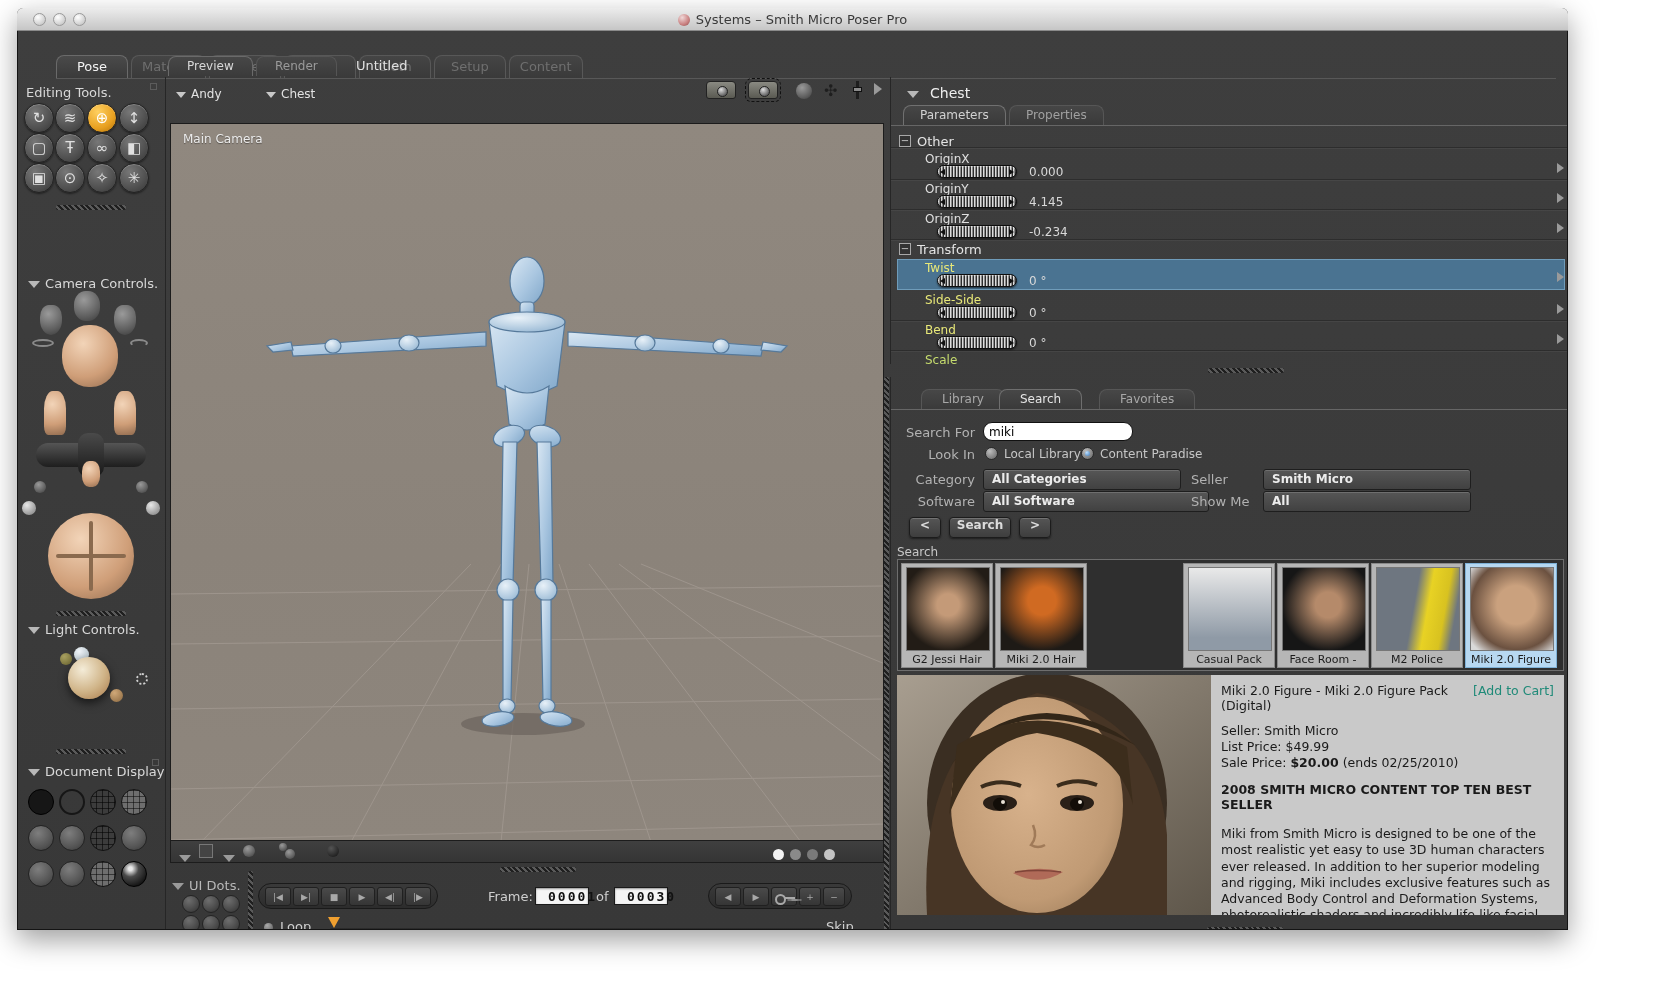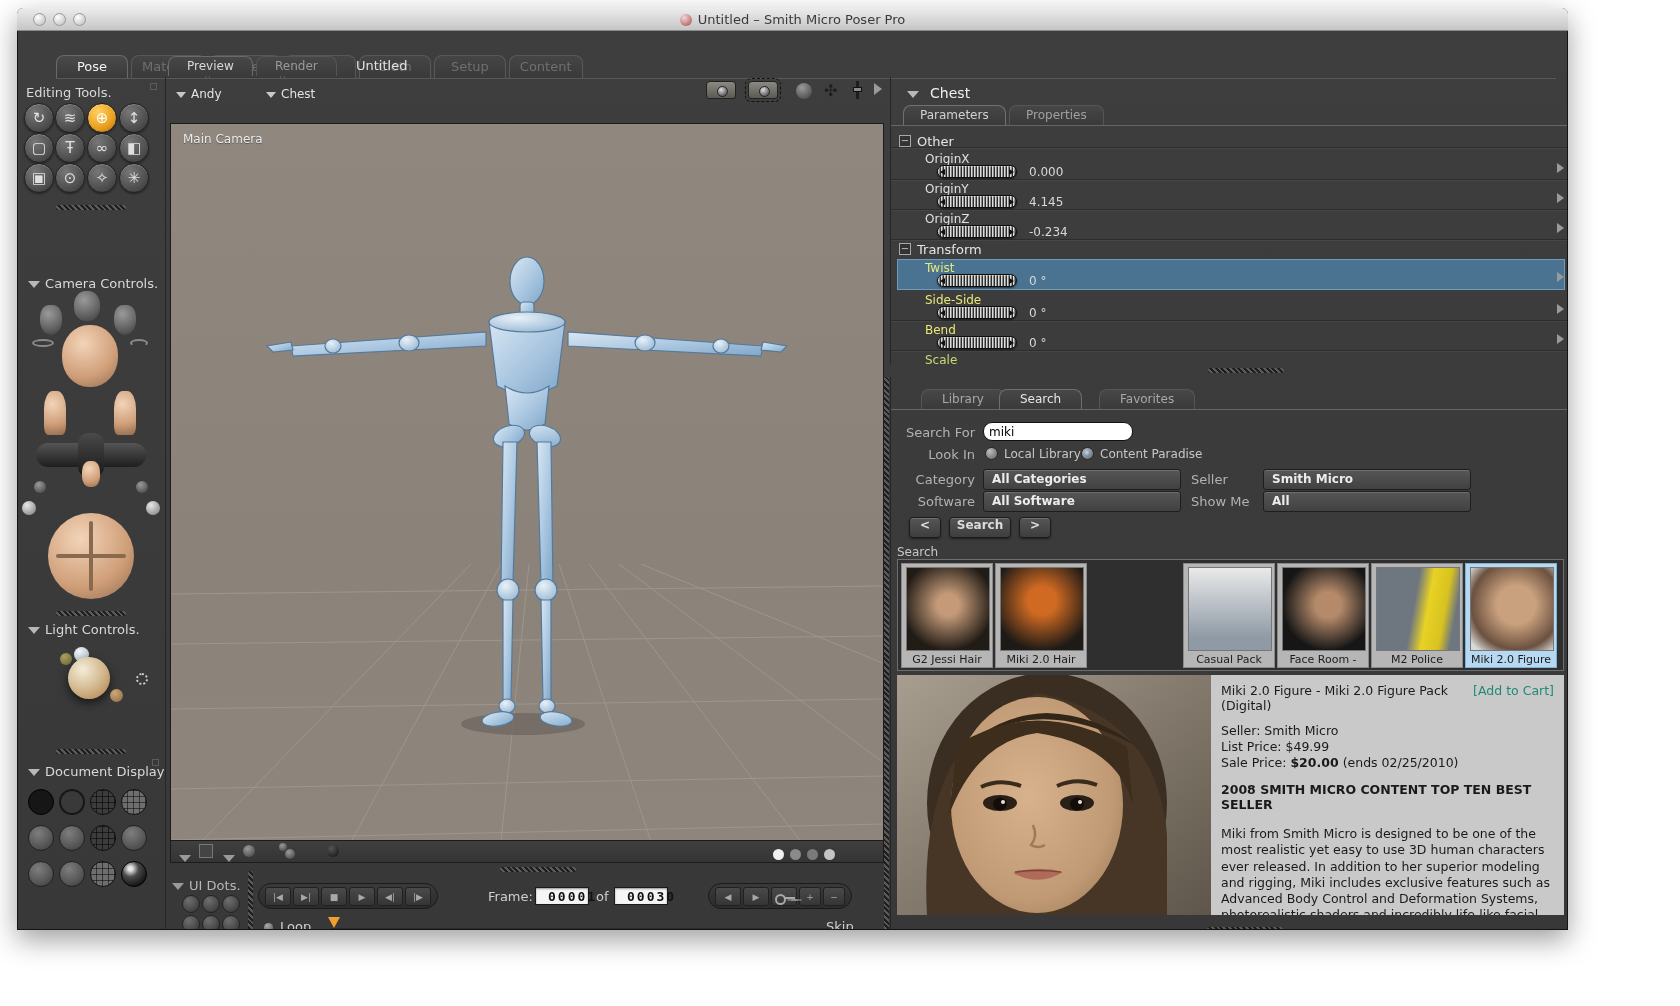--- a/index.html
+++ b/index.html
@@ -163,21 +163,21 @@
 </style>
 </head>
 <body>
 
 <div id="window">
 
   <div id="titlebar">
     <div class="traffic" style="left:16px;"></div>
     <div class="traffic" style="left:36px;"></div>
     <div class="traffic" style="left:56px;"></div>
-    <div id="win-title"><span id="app-dot"></span><span>Untitled – Smith Micro Poser Pro</span></div>
+    <div id="win-title"><span id="app-dot"></span><span>Systems – Smith Micro Poser Pro</span></div>
   </div>
 
   <div id="app">
 
     <div id="room-tabs">
       <span class="room-tab active">Pose</span><span class="room-tab">Material</span><span class="room-tab">Face</span><span class="room-tab">Hair</span><span class="room-tab">Cloth</span><span class="room-tab">Setup</span><span class="room-tab">Content</span>
     </div>
 
     <div id="sidebar">
       <div class="abs side-title" style="left:8px; top:8px;">Editing Tools.</div>
@@ -476,21 +476,21 @@
       <div class="radio-label" style="left:113px; top:70px;">Local Library</div>
       <div class="radio sel" style="left:190px; top:70px;"></div>
       <div class="radio-label" style="left:209px; top:70px;">Content Paradise</div>
 
       <div class="form-label" style="left:14px; top:95px;">Category</div>
       <div class="sel-btn" style="left:92px; top:92px; width:198px;">All Categories</div>
       <div class="form-label" style="left:300px; top:95px; width:50px; text-align:left;">Seller</div>
       <div class="sel-btn" style="left:372px; top:92px; width:208px;">Smith Micro</div>
 
       <div class="form-label" style="left:14px; top:117px;">Software</div>
-      <div class="sel-btn" style="left:92px; top:114px; width:198px;">All Software</div>
+      <div class="sel-btn" style="left:92px; top:114px; width:226px;">All Software</div>
       <div class="form-label" style="left:300px; top:117px; width:60px; text-align:left;">Show Me</div>
       <div class="sel-btn" style="left:372px; top:114px; width:208px;">All</div>
 
       <div class="push-btn" style="left:18px; top:140px; width:32px;">&lt;</div>
       <div class="push-btn" style="left:58px; top:140px; width:62px;">Search</div>
       <div class="push-btn" style="left:128px; top:140px; width:32px;">&gt;</div>
 
       <div class="abs" style="left:6px; top:168px; color:#c8c8c8; font-size:12px;">Search</div>
 
       <div id="thumb-strip">

